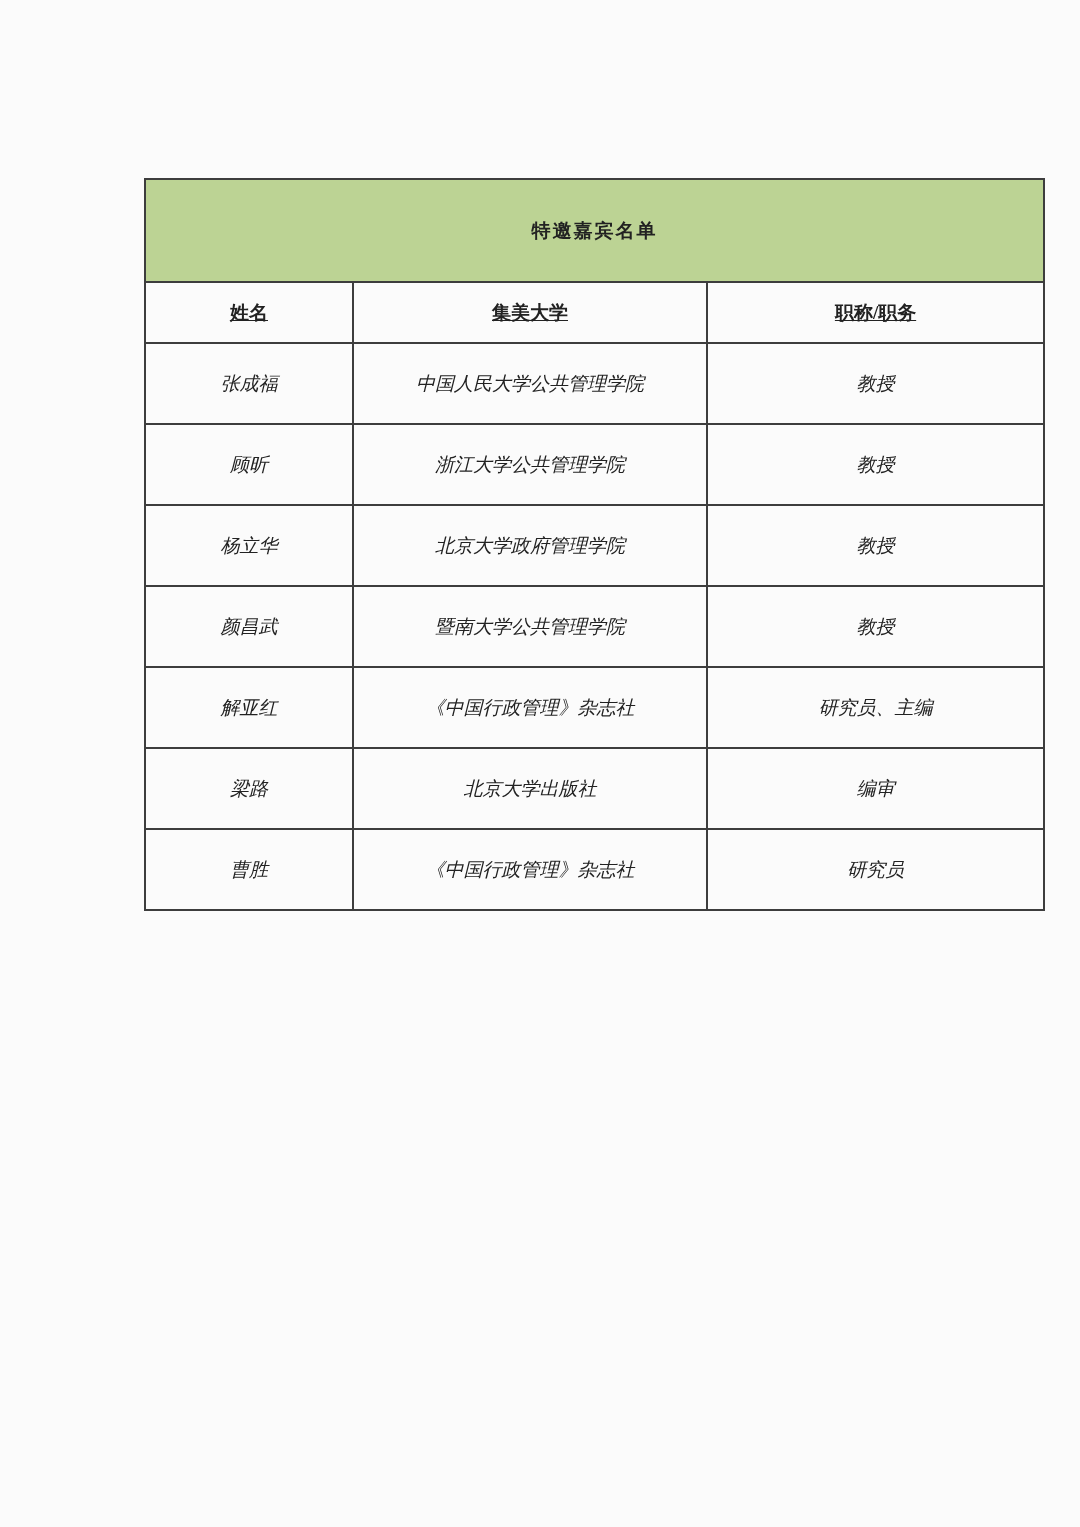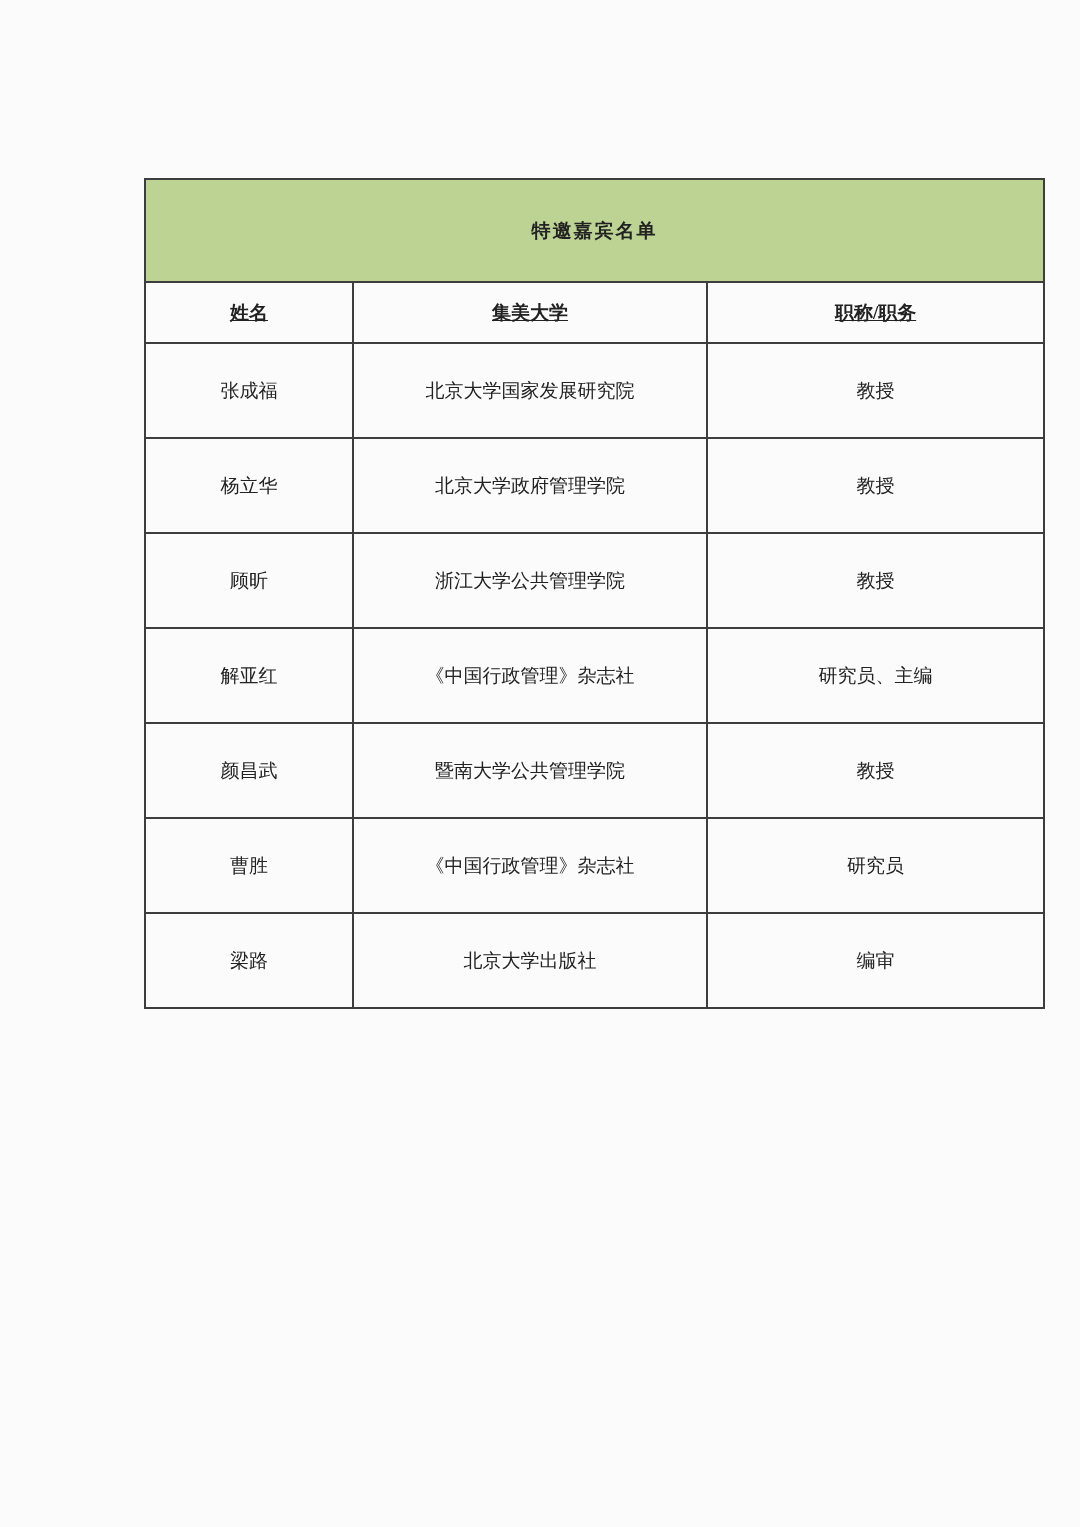--- a/index.html
+++ b/index.html
@@ -37,22 +37,23 @@
     font-weight:bold;
     font-size:24px;
     letter-spacing:2px;
   }
   .col-header td{
     height:61px;
     font-weight:bold;
     text-decoration:underline;
   }
   .data-row td{
-    height:95px;
+    height:81px;
     font-weight:normal;
+    font-style:italic;
   }
 </style>
 </head>
 <body>
 
 <table class="guest-table">
   <colgroup>
     <col style="width:208px">
     <col style="width:354px">
     <col style="width:337px">
@@ -61,47 +62,47 @@
     <tr>
       <td colspan="3" class="title-cell">特邀嘉宾名单</td>
     </tr>
     <tr class="col-header">
       <td>姓名</td>
       <td>集美大学</td>
       <td>职称/职务</td>
     </tr>
     <tr class="data-row">
       <td>张成福</td>
-      <td>北京大学国家发展研究院</td>
+      <td>中国人民大学公共管理学院</td>
+      <td>教授</td>
+    </tr>
+    <tr class="data-row">
+      <td>顾昕</td>
+      <td>浙江大学公共管理学院</td>
       <td>教授</td>
     </tr>
     <tr class="data-row">
       <td>杨立华</td>
       <td>北京大学政府管理学院</td>
       <td>教授</td>
     </tr>
     <tr class="data-row">
-      <td>顾昕</td>
-      <td>浙江大学公共管理学院</td>
+      <td>颜昌武</td>
+      <td>暨南大学公共管理学院</td>
       <td>教授</td>
     </tr>
     <tr class="data-row">
       <td>解亚红</td>
       <td>《中国行政管理》杂志社</td>
       <td>研究员、主编</td>
     </tr>
     <tr class="data-row">
-      <td>颜昌武</td>
-      <td>暨南大学公共管理学院</td>
-      <td>教授</td>
+      <td>梁路</td>
+      <td>北京大学出版社</td>
+      <td>编审</td>
     </tr>
     <tr class="data-row">
       <td>曹胜</td>
       <td>《中国行政管理》杂志社</td>
       <td>研究员</td>
     </tr>
-    <tr class="data-row">
-      <td>梁路</td>
-      <td>北京大学出版社</td>
-      <td>编审</td>
-    </tr>
   </tbody>
 </table>
 
 </body></html>

